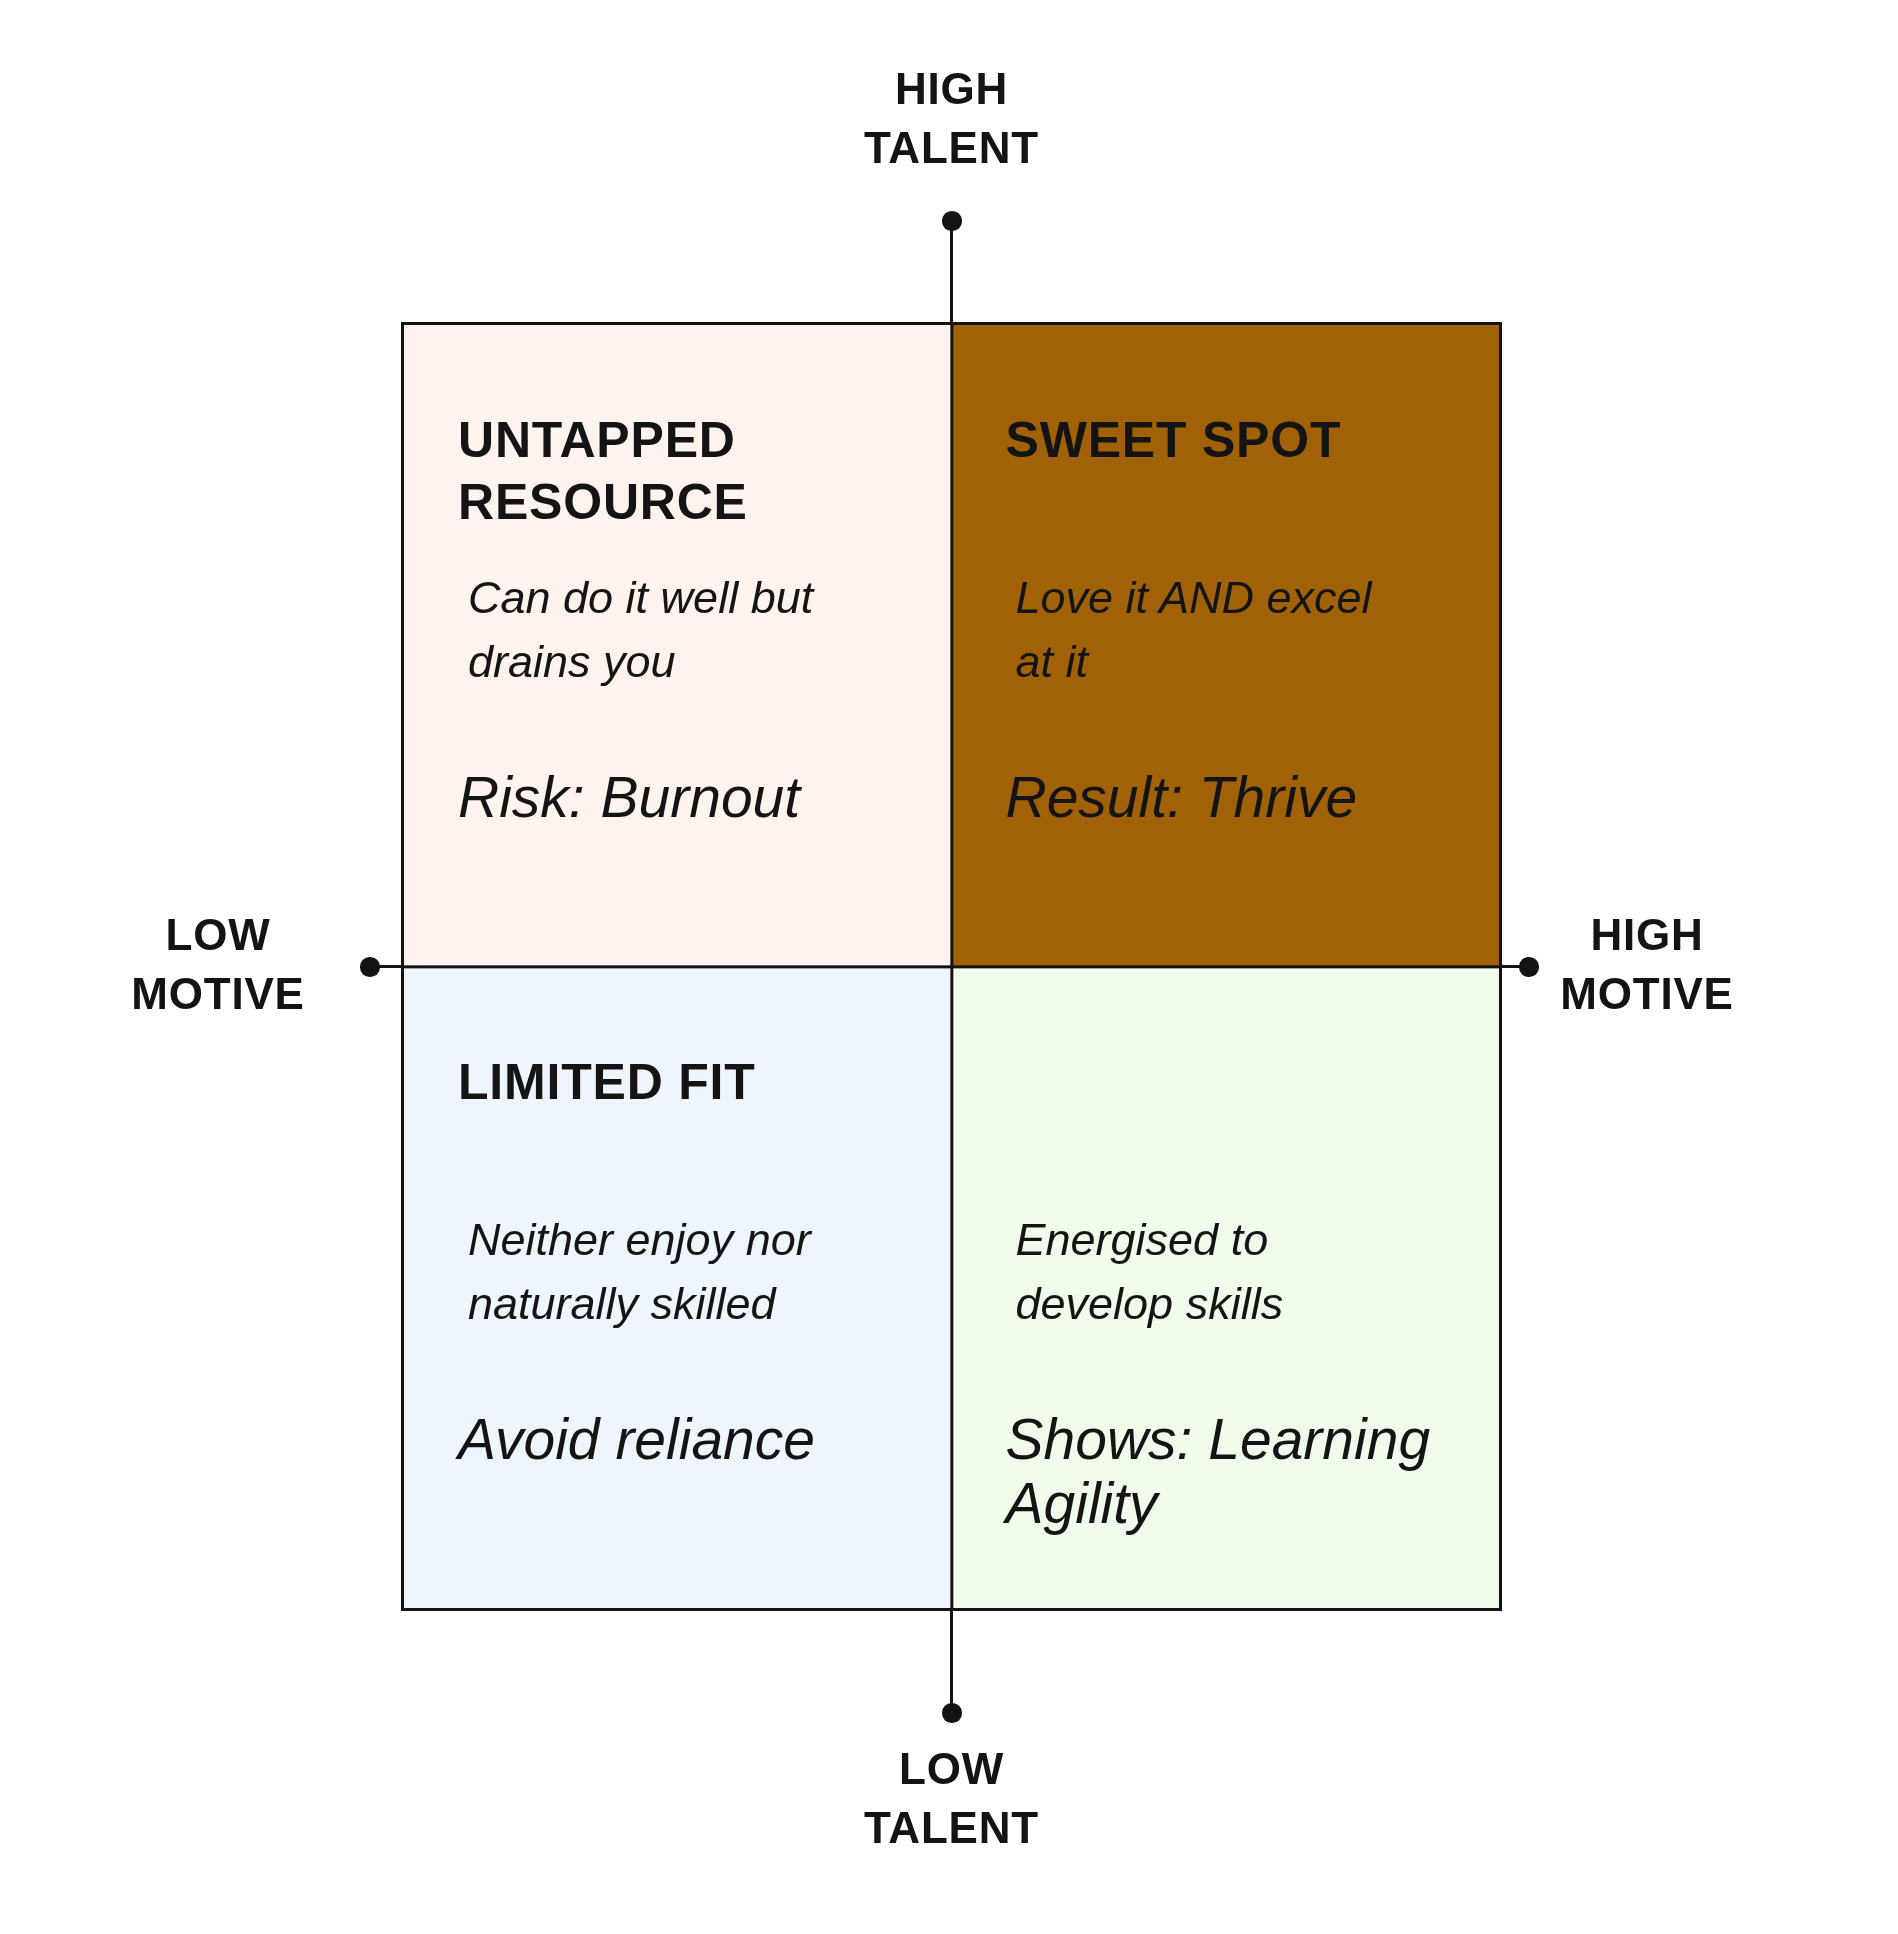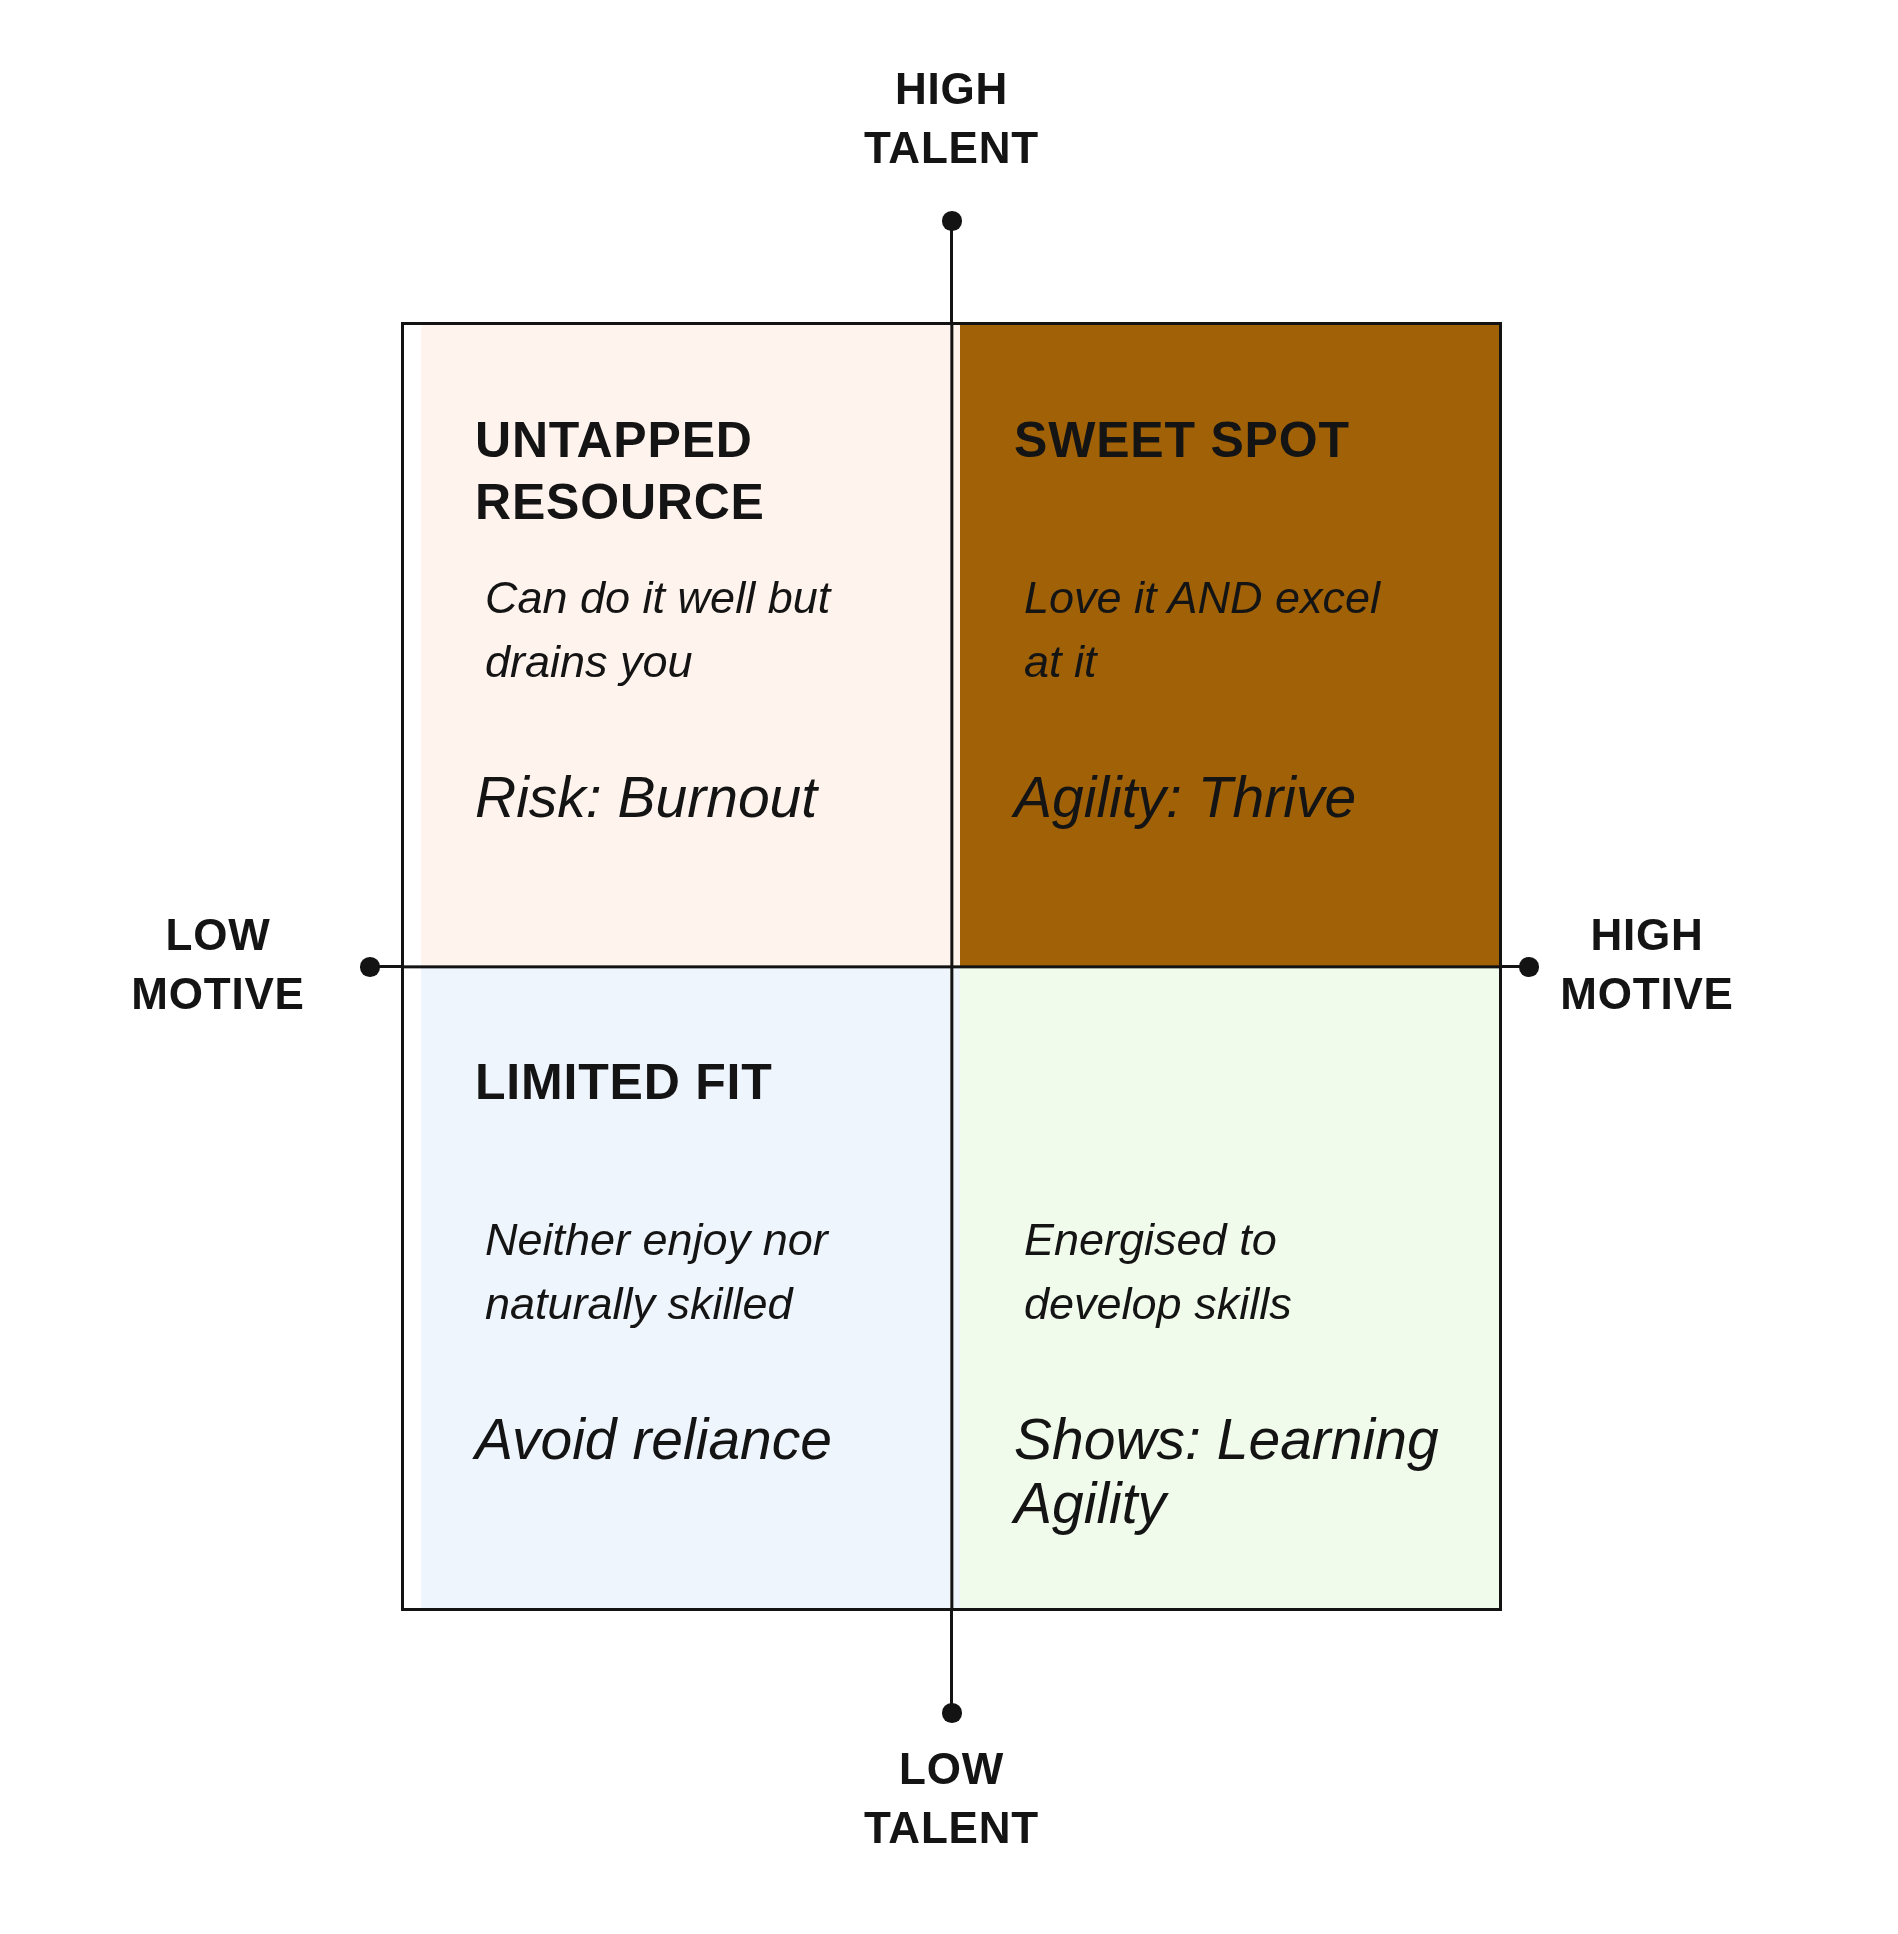--- a/index.html
+++ b/index.html
@@ -130,35 +130,35 @@
   <div class="dot" id="dot-right" style="background-color: rgb(19, 19, 19);"></div>
   <div class="stem h" id="stem-right" style="background-color: rgb(19, 19, 19);"></div>
 
   <div class="axis-label" id="label-bottom">
     <span class="axis-line">LOW</span>
     <span class="axis-line">TALENT</span>
   </div>
   <div class="dot" id="dot-bottom" style="background-color: rgb(19, 19, 19);"></div>
   <div class="stem v" id="stem-bottom" style="background-color: rgb(19, 19, 19);"></div>
 
-  <div class="matrix" style="border-color: rgb(19, 19, 19); padding-left: 17px;">
+  <div class="matrix" style="border-color: rgb(19, 19, 19);">
 
     <div class="quadrant" style="background-color: rgb(254, 244, 237);">
       <div class="q-title">UNTAPPED
 RESOURCE</div>
       <div class="q-desc">Can do it well but
 drains you</div>
       <div class="q-tag">Risk: Burnout</div>
     </div>
 
     <div class="quadrant" style="background-color: #a16207;">
       <div class="q-title">SWEET SPOT</div>
       <div class="q-desc">Love it AND excel
 at it</div>
-      <div class="q-tag">Agility: Thrive</div>
+      <div class="q-tag">Result: Thrive</div>
     </div>
 
     <div class="quadrant" style="background-color: rgb(239, 245, 253);">
       <div class="q-title">LIMITED FIT</div>
       <div class="q-desc">Neither enjoy nor
 naturally skilled</div>
       <div class="q-tag">Avoid reliance</div>
     </div>
 
     <div class="quadrant" style="background-color: rgb(240, 251, 235);">

